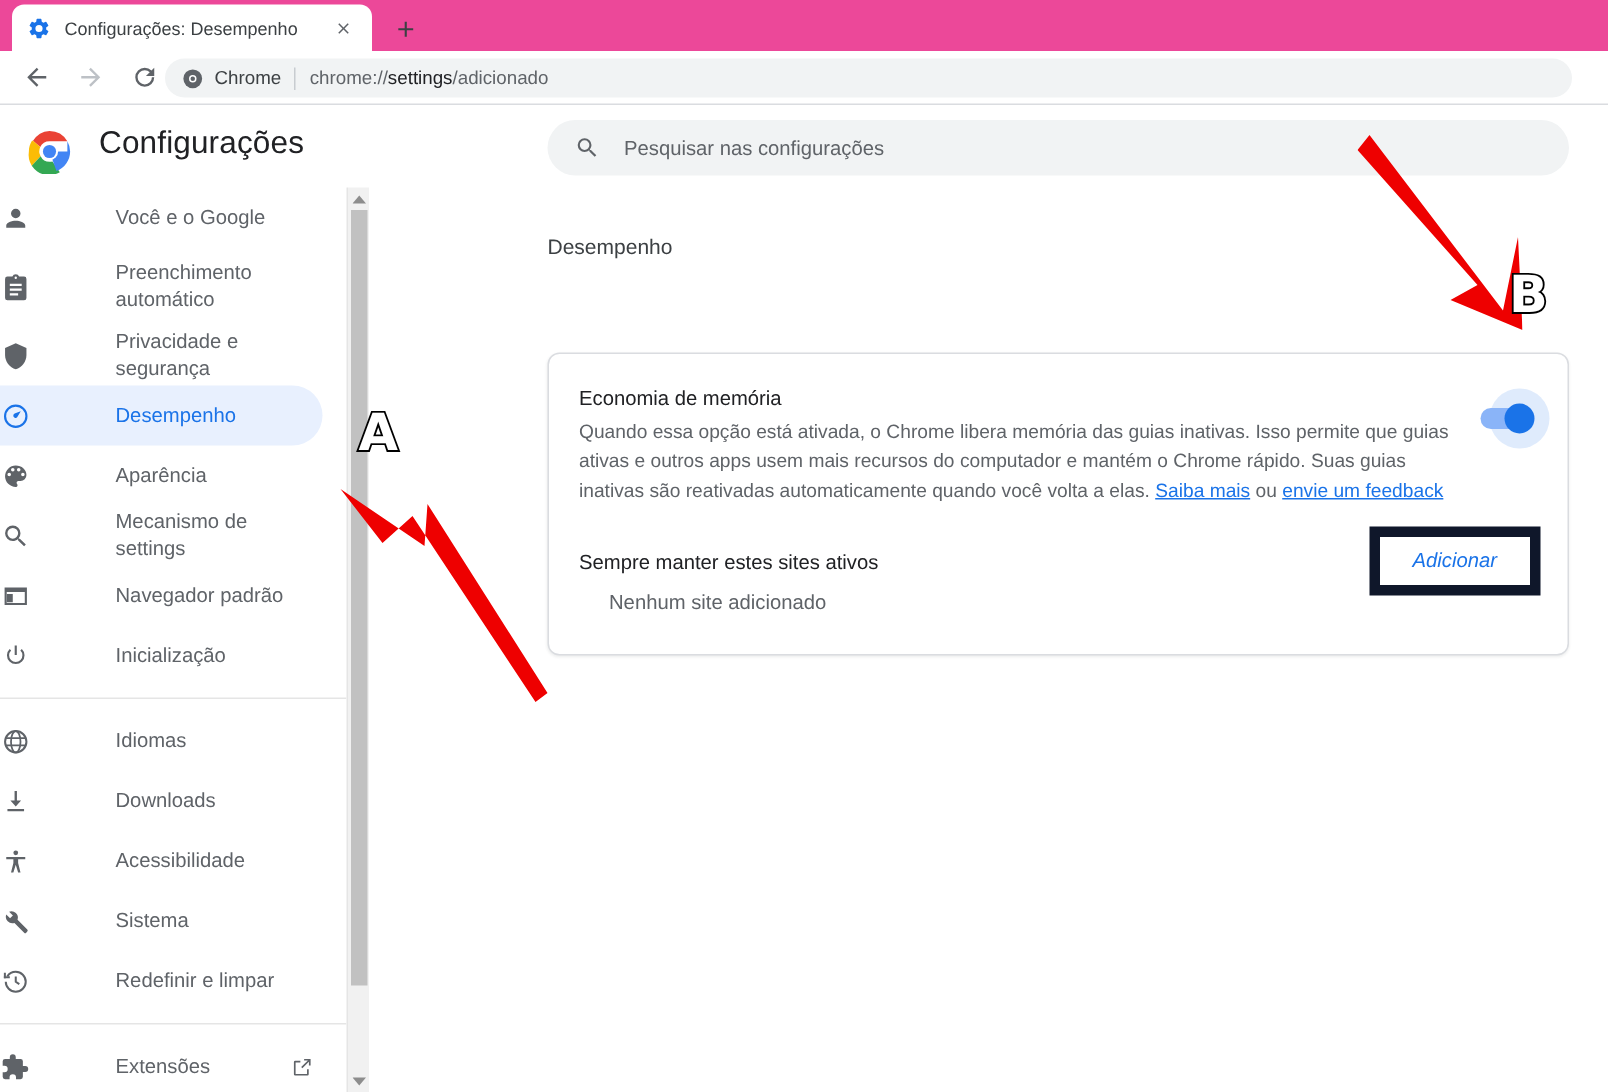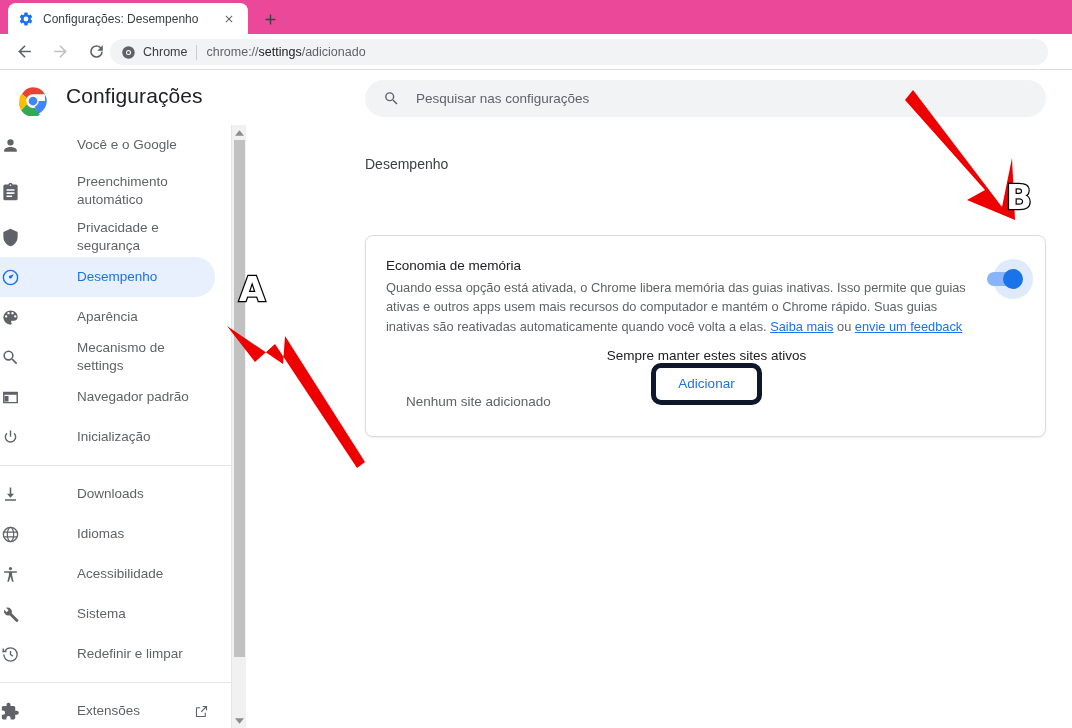--- a/index.html
+++ b/index.html
@@ -144,27 +144,27 @@
     position: absolute; left: 0; top: 0; width: 34px; height: 14px;
     border-radius: 7px; background: #8ab4f8;
   }
   .toggle-knob {
     position: absolute; left: 16px; top: -3px; width: 20px; height: 20px;
     border-radius: 50%; background: #1a73e8;
   }
 
   .sites-row {
     position: absolute; left: 0; top: 112px; width: 681px; height: 52px;
-    display: flex; align-items: center; padding: 0 20px; flex-direction: column;
+    display: flex; align-items: center; padding: 0 20px;
   }
   .sites-label { font-size: 13.5px; color: #202124; flex: 1; }
   .add-btn {
-    border: 5px solid #0f172a; border-radius: 10px; background: #ffffff;
+    border: 7px solid #0f172a; border-radius: 0; background: #ffffff;
     color: #1a73e8; font-size: 13.5px; font-family: inherit;
-    padding: 9px 22px; line-height: 1;
+    padding: 9px 22px; line-height: 1; font-style: italic;
   }
   .empty-row {
     position: absolute; left: 0; top: 158px; width: 681px;
     padding: 0 40px; font-size: 13.5px; color: #5f6368;
   }
 
   
   .anno { position: absolute; pointer-events: none; }
   .anno-letter {
     position: absolute;
@@ -328,35 +328,35 @@
           </svg>
       </span>
       <span class="nav-label">Inicialização</span>
     </div>
 
     <div class="nav-divider"></div>
 
     <div class="nav-item">
       <span class="nav-ico">
         <svg viewBox="0 0 24 24" width="19" height="19">
-            <path fill="currentColor" d="M11 3h2v8h3.5L12 16 7.5 11H11zM5 18h14v2H5z"></path>
-          </svg>
-      </span>
-      <span class="nav-label">Downloads</span>
-    </div>
-
-    <div class="nav-item">
-      <span class="nav-ico">
-        <svg viewBox="0 0 24 24" width="19" height="19">
             <circle cx="12" cy="12" r="9" fill="none" stroke="currentColor" stroke-width="1.7"></circle>
             <ellipse cx="12" cy="12" rx="4" ry="9" fill="none" stroke="currentColor" stroke-width="1.5"></ellipse>
             <path d="M3.3 9h17.4M3.3 15h17.4" stroke="currentColor" stroke-width="1.5" fill="none"></path>
           </svg>
       </span>
       <span class="nav-label">Idiomas</span>
+    </div>
+
+    <div class="nav-item">
+      <span class="nav-ico">
+        <svg viewBox="0 0 24 24" width="19" height="19">
+            <path fill="currentColor" d="M11 3h2v8h3.5L12 16 7.5 11H11zM5 18h14v2H5z"></path>
+          </svg>
+      </span>
+      <span class="nav-label">Downloads</span>
     </div>
 
     <div class="nav-item">
       <span class="nav-ico">
         <svg viewBox="0 0 24 24" width="19" height="19">
             <circle cx="12" cy="4.5" r="2" fill="currentColor"></circle>
             <path fill="currentColor" d="M4 8h16v1.8h-6v3.2l2 8h-2l-2-6.4L10 21H8l2-8V9.8H4z"></path>
           </svg>
       </span>
       <span class="nav-label">Acessibilidade</span>

